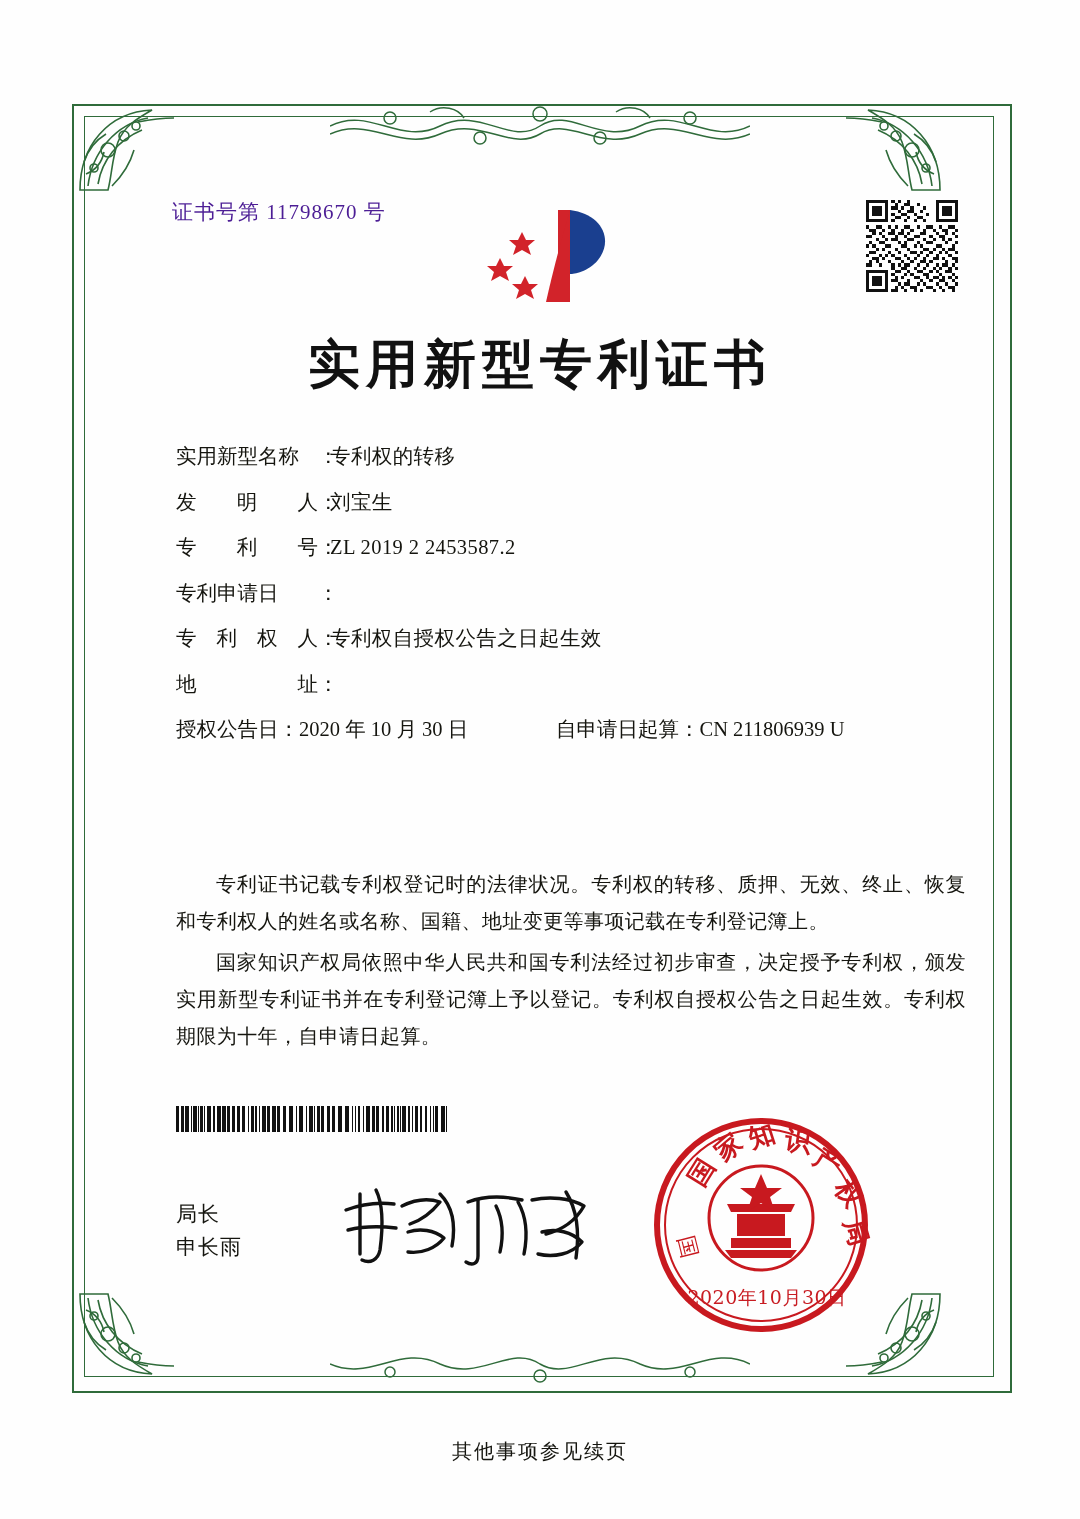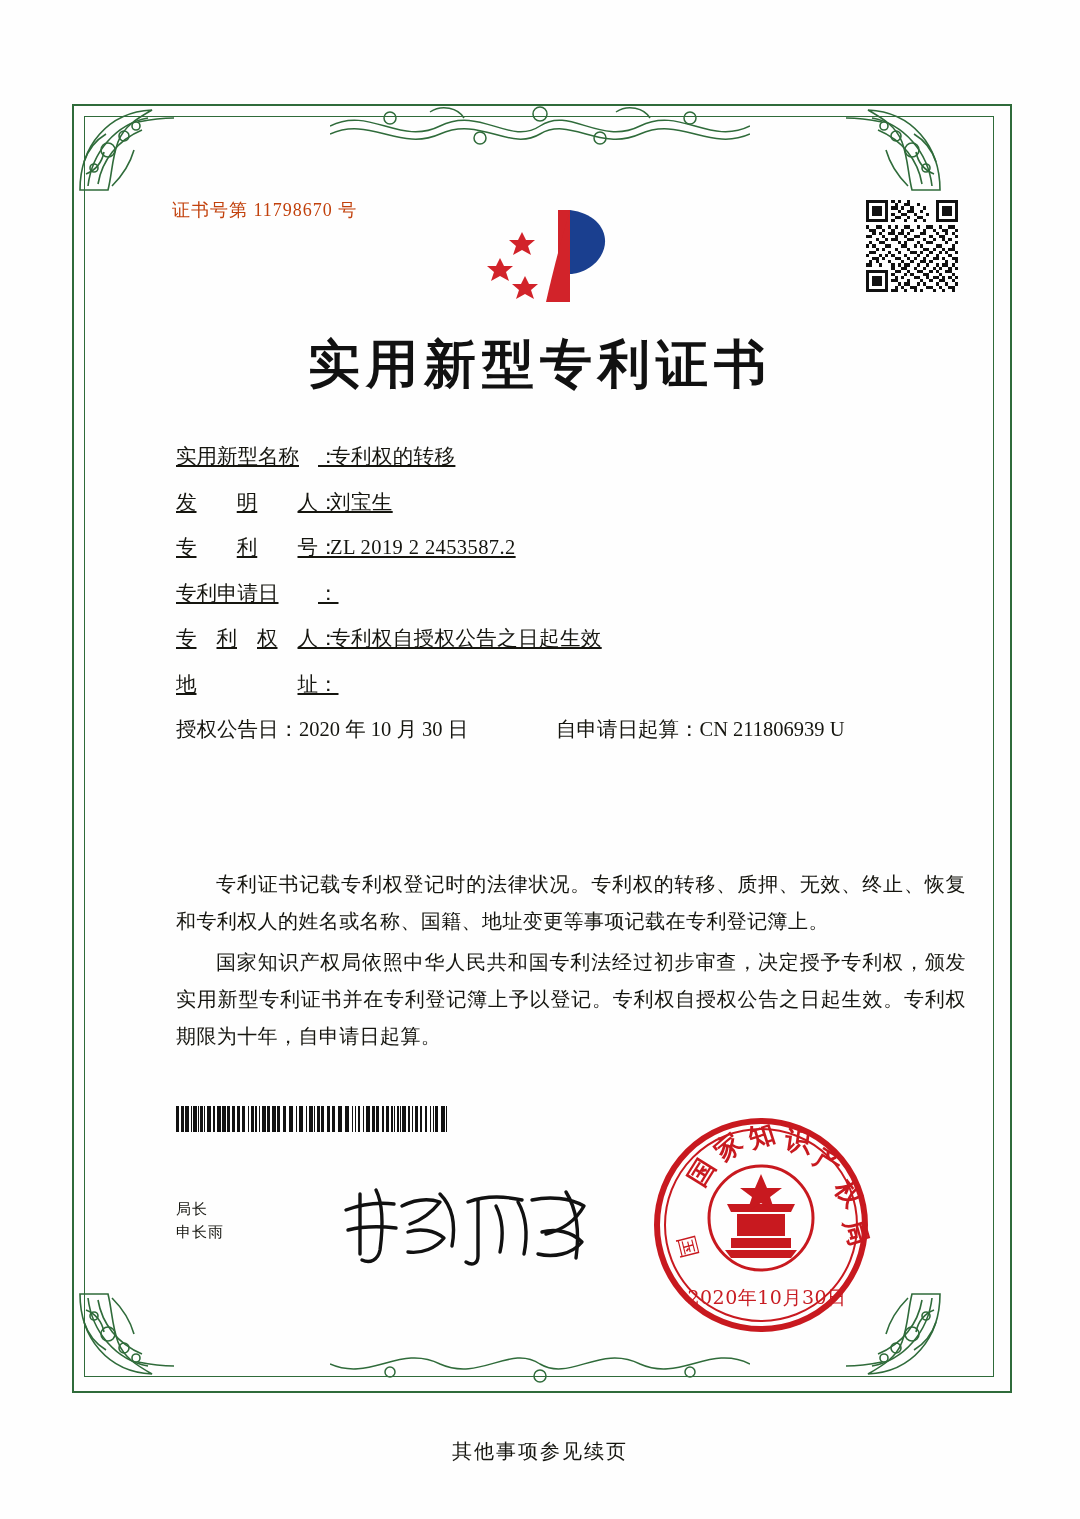--- a/index.html
+++ b/index.html
@@ -69,23 +69,23 @@
     color: #2f6b3a;
     transform: scaleY(-1);
   }
   .bottom-vine svg { width:100%; height:100%; display:block; }
 
   
   .cert-no {
     position: absolute;
     left: 172px;
     top: 198px;
-    font-size: 18px;
+    font-size: 21px;
     letter-spacing: 1px;
-    color: #c2410c;
+    color: #4c1d95;
     white-space: nowrap;
   }
 
   .emblem {
     position: absolute;
     left: 470px;
     top: 196px;
     width: 160px;
     height: 120px;
   }
@@ -120,21 +120,20 @@
     top: 446px;
     width: 790px;
     font-size: 20.5px;
     color: #15150f;
     line-height: 1.0;
   }
   .field-row {
     display: flex;
     align-items: flex-end;
     margin-bottom: 25px;
-    text-decoration: underline;
   }
   .field-label {
     width: 142px;
     flex: 0 0 142px;
     letter-spacing: 0px;
     white-space: nowrap;
   }
   .field-label.spread {
     display: flex;
     justify-content: space-between;
@@ -189,21 +188,21 @@
     display: block;
     background: #111;
     height: 100%;
   }
 
   
   .sig-block {
     position: absolute;
     left: 176px;
     top: 1198px;
-    font-size: 15px;
+    font-size: 21px;
     color: #15150f;
     line-height: 1.55;
     letter-spacing: 1px;
   }
   .sig-hand {
     position: absolute;
     left: 336px;
     top: 1176px;
     width: 260px;
     height: 96px;

